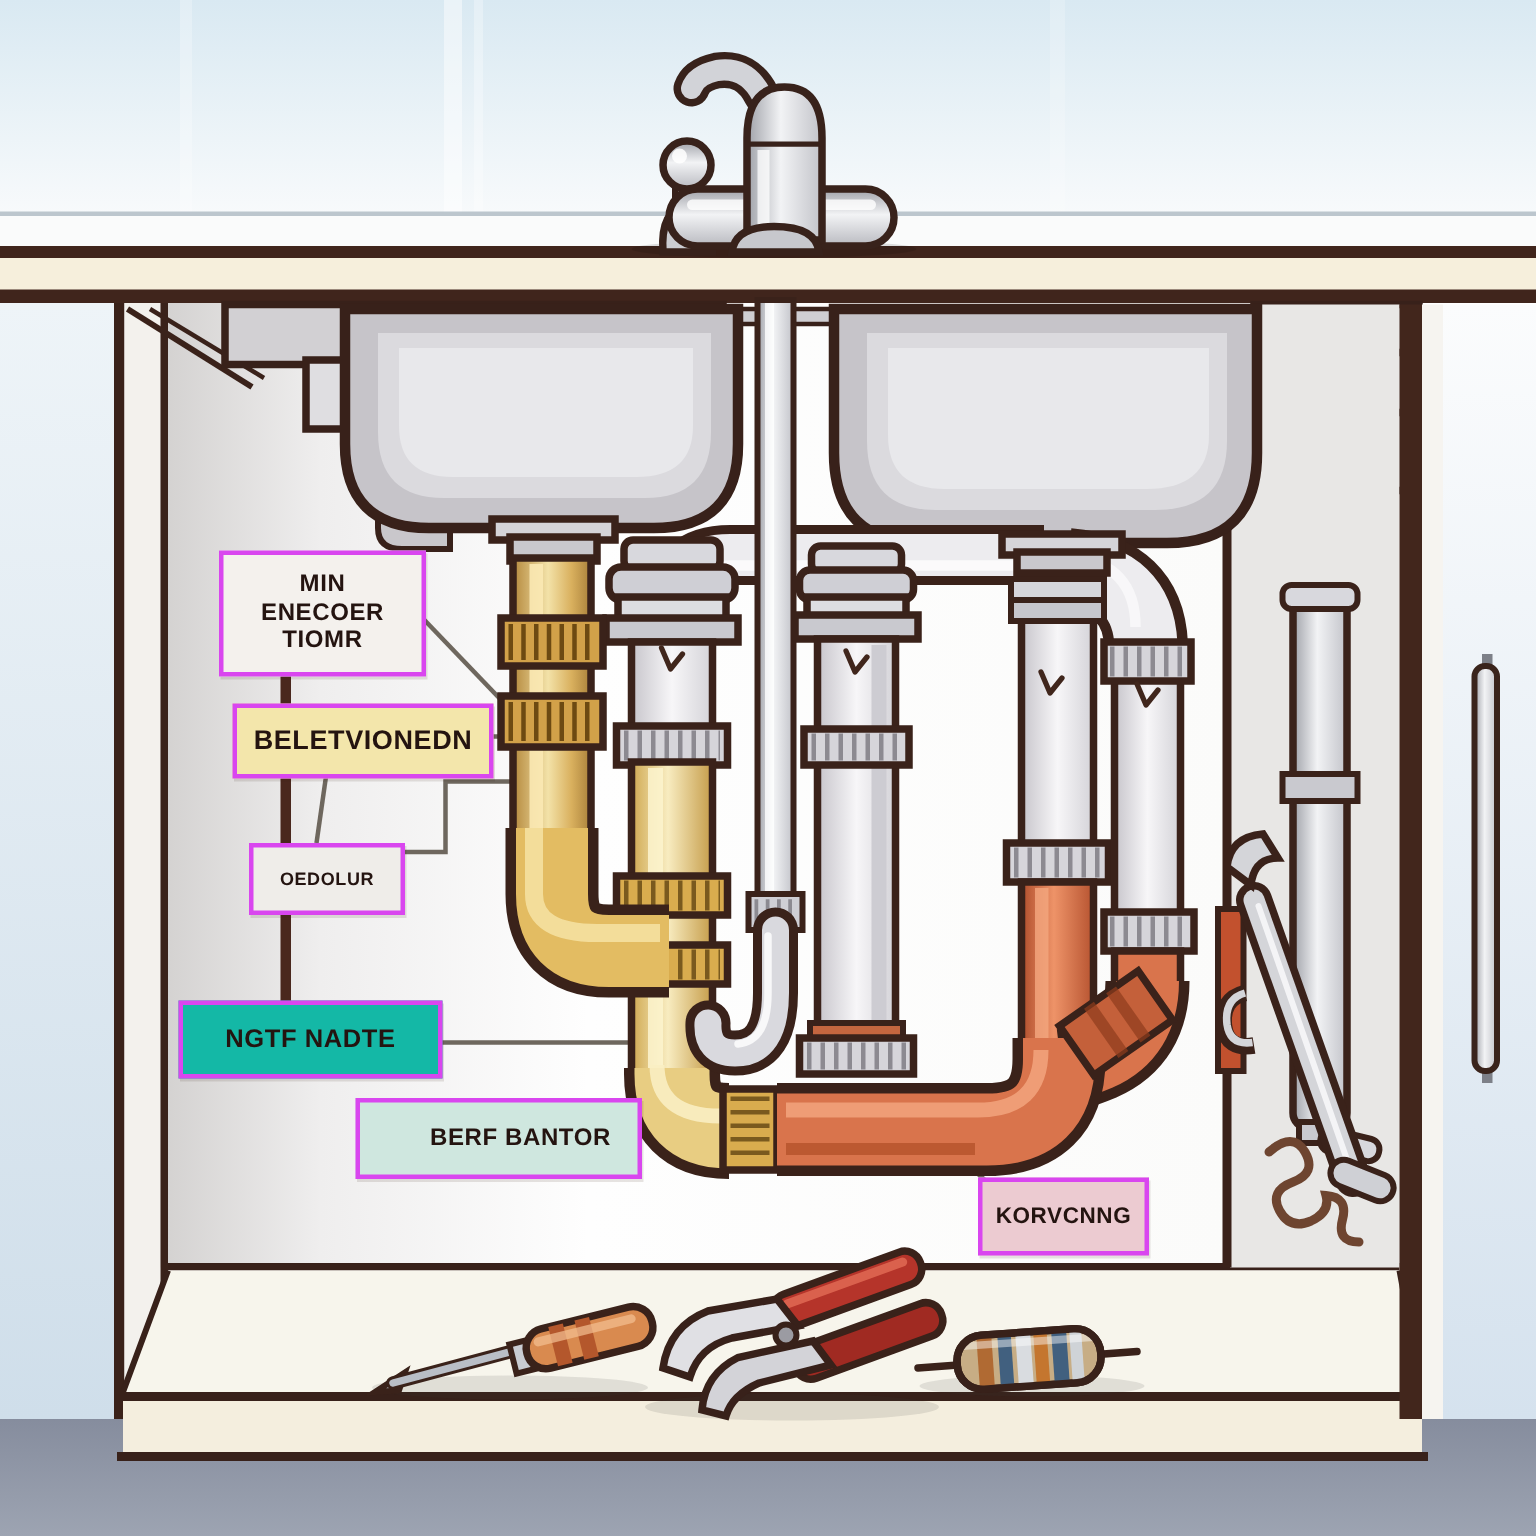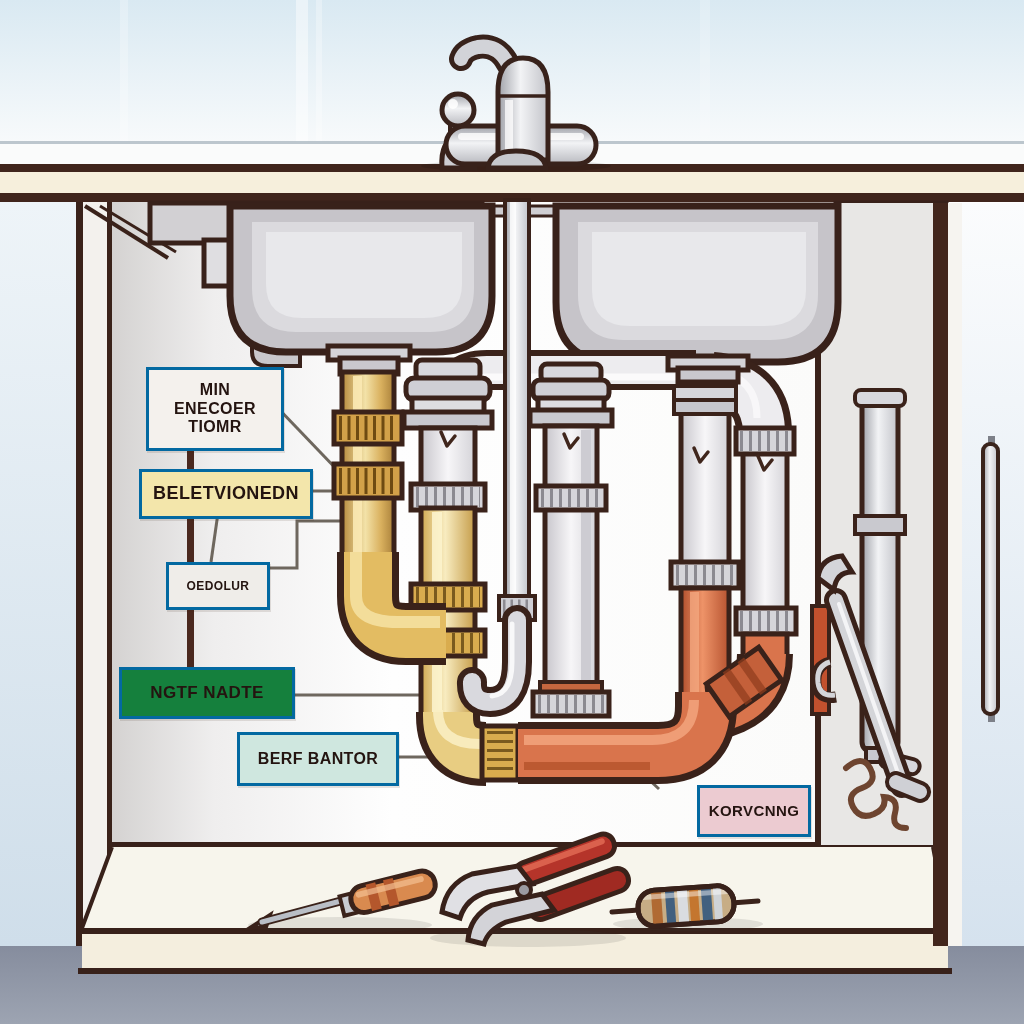--- a/index.html
+++ b/index.html
@@ -1,29 +1,29 @@
 <!DOCTYPE html>
 <html><head>
 <meta charset="utf-8">
 <style>
   html,body{margin:0;padding:0;background:#ffffff;}
   #stage{position:relative;width:1024px;height:1024px;overflow:hidden;
          font-family:"Liberation Sans",sans-serif;}
   #stage svg{position:absolute;left:0;top:0;}
   .callout{position:absolute;display:flex;align-items:center;justify-content:center;
-           border:3px solid #0369a1;color:#241410;font-weight:700;text-align:center;
+           border:3px solid #d946ef;color:#241410;font-weight:700;text-align:center;
            letter-spacing:.4px;line-height:1.18;white-space:pre-line;
            box-shadow:1px 2px 0 rgba(60,35,20,.12);}
   .l1{left:146px;top:367px;width:132px;height:78px;font-size:16px;background:#f4f1ed;}
-  .l2{left:139px;top:469px;width:168px;height:44px;font-size:18px;background:#f3e6ab;}
+  .l2{left:155px;top:469px;width:168px;height:44px;font-size:18px;background:#f3e6ab;}
   .l3{left:166px;top:562px;width:98px;height:42px;font-size:12px;background:#efede9;}
   .l4{left:292px;top:592px;width:86px;height:42px;font-size:17px;background:#b7d9e9;}
-  .l5{left:119px;top:667px;width:170px;height:46px;font-size:17px;background:#15803d;}
-  .l6{left:237px;top:732px;width:156px;height:48px;font-size:16px;background:#cfe7df;}
-  .l7{left:652px;top:785px;width:108px;height:46px;font-size:15px;background:#eccbd1;margin-left:45px;}
+  .l5{left:119px;top:667px;width:170px;height:46px;font-size:17px;background:#14b8a6;}
+  .l6{left:237px;top:732px;width:156px;height:48px;font-size:16px;background:#cfe7df;padding-left:29px;}
+  .l7{left:652px;top:785px;width:108px;height:46px;font-size:15px;background:#eccbd1;}
 </style>
 </head>
 <body>
 
 <div id="stage">
 
 <svg width="1024" height="1024" viewBox="0 0 1024 1024">
   <defs>
     <linearGradient id="gWall" x1="0" y1="0" x2="0" y2="1">
       <stop offset="0" stop-color="#d9e9f2"></stop>

